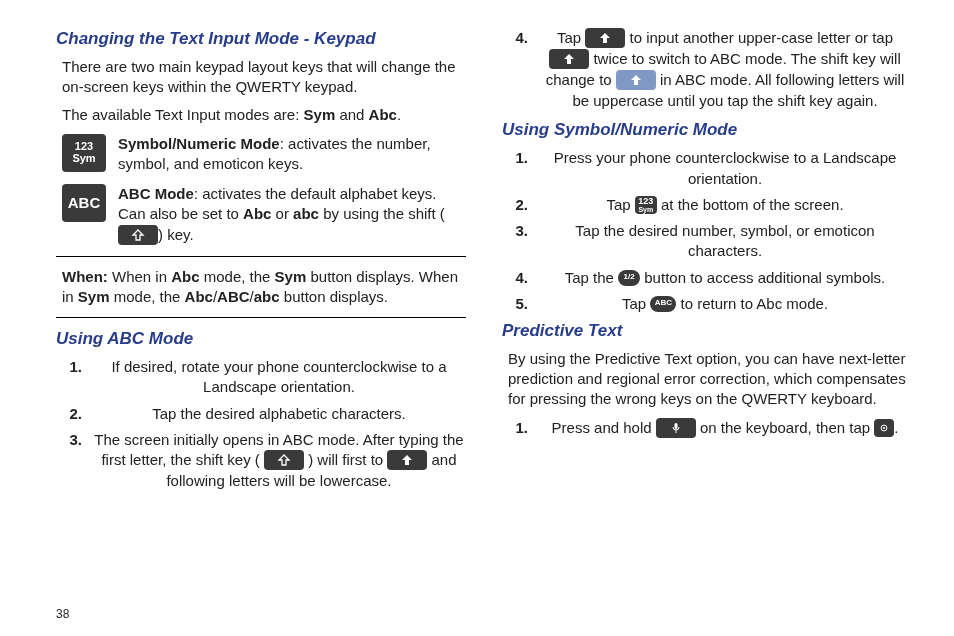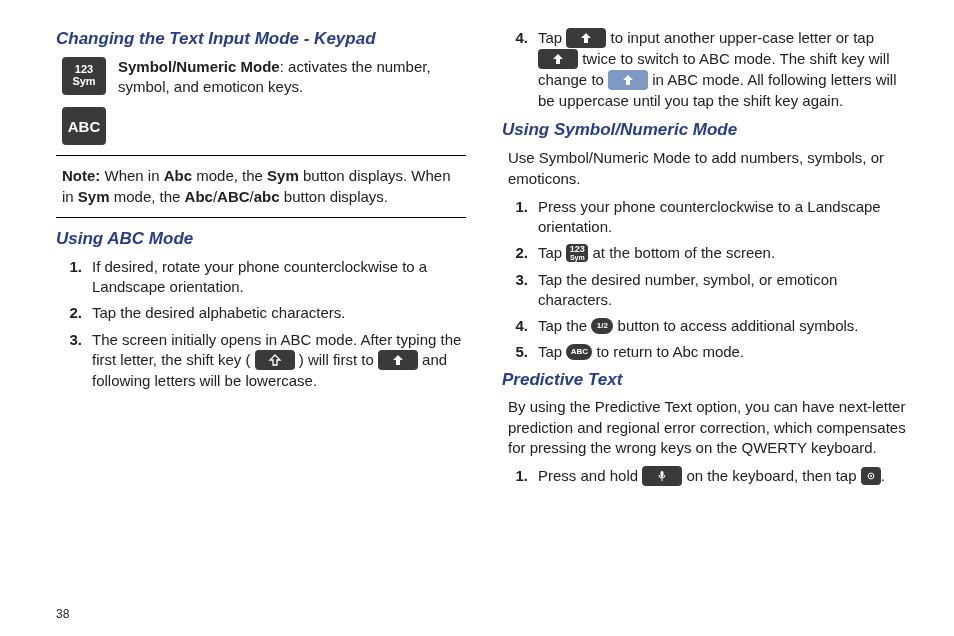--- a/index.html
+++ b/index.html
@@ -83,20 +83,21 @@
     margin-bottom: 6px;
   }
   .li .num {
     flex: 0 0 auto;
     width: 20px;
     font-weight: bold;
     text-align: right;
   }
   .li .li-body {
     flex: 1;
+    text-align: center;
   }
   .li.startpad { margin-top: 2px; }
   .inline-icon {
     display: inline-flex;
     vertical-align: middle;
     background: #3a3a3a;
     color: #fff;
     border-radius: 4px;
     align-items: center;
     justify-content: center;
@@ -129,38 +130,49 @@
   }
   b { font-weight: bold; }
 </style>
 </head>
 <body>
 
 <div class="columns">
 
   <div class="col">
     <div class="section-title">Changing the Text Input Mode - Keypad</div>
+    <div class="para">There are two main keypad layout keys that will change the on-screen keys within the QWERTY keypad.</div>
+    <div class="para">
+      <span>The available Text Input modes are: </span><b>Sym</b><span> and </span><b>Abc</b><span>.</span>
+    </div>
 
     <div class="icon-row">
       <div class="icon-box small-text">
         <div>123</div>
         <div>Sym</div>
       </div>
       <div class="icon-desc">
         <b>Symbol/Numeric Mode</b><span>: activates the number, symbol, and emoticon keys.</span>
       </div>
     </div>
 
     <div class="icon-row">
       <div class="icon-box one-line">ABC</div>
+      <div class="icon-desc">
+        <b>ABC Mode</b><span>: activates the default alphabet keys. Can also be set to </span><b>Abc</b><span> or </span><b>abc</b><span> by using the shift (</span><span class="inline-icon key">
+            <svg class="arrow outline" viewBox="0 0 14 12">
+              <path d="M7 1 L12 6 L9 6 L9 11 L5 11 L5 6 L2 6 Z"></path>
+            </svg>
+          </span><span>) key.</span>
+      </div>
     </div>
 
     <hr class="rule">
     <div class="note-block">
-      <b>Note:</b><span class="note-body">
+      <b>When:</b><span class="note-body">
         <span> When in </span><b>Abc</b><span> mode, the </span><b>Sym</b><span> button displays. When in </span><b>Sym</b><span> mode, the </span><b>Abc</b><span>/</span><b>ABC</b><span>/</span><b>abc</b><span> button displays.</span>
       </span>
     </div>
     <hr class="rule">
 
     <div class="section-title">Using ABC Mode</div>
     <div class="ol">
       <div class="li startpad">
         <div class="num">1.</div>
         <div class="li-body">If desired, rotate your phone counterclockwise to a Landscape orientation.</div>
@@ -206,21 +218,20 @@
           <span class="inline-icon key light">
               <svg class="arrow" viewBox="0 0 14 12">
                 <path d="M7 1 L12 6 L9 6 L9 11 L5 11 L5 6 L2 6 Z"></path>
               </svg>
             </span><span> in ABC mode. All following letters will be uppercase until you tap the shift key again.</span>
         </div>
       </div>
     </div>
 
     <div class="section-title" style="margin-top:8px">Using Symbol/Numeric Mode</div>
-    <div class="para">Use Symbol/Numeric Mode to add numbers, symbols, or emoticons.</div>
     <div class="ol">
       <div class="li">
         <div class="num">1.</div>
         <div class="li-body">Press your phone counterclockwise to a Landscape orientation.</div>
       </div>
       <div class="li">
         <div class="num">2.</div>
         <div class="li-body">
           <span>Tap </span><span class="inline-icon key-small">
               <span>123</span>

